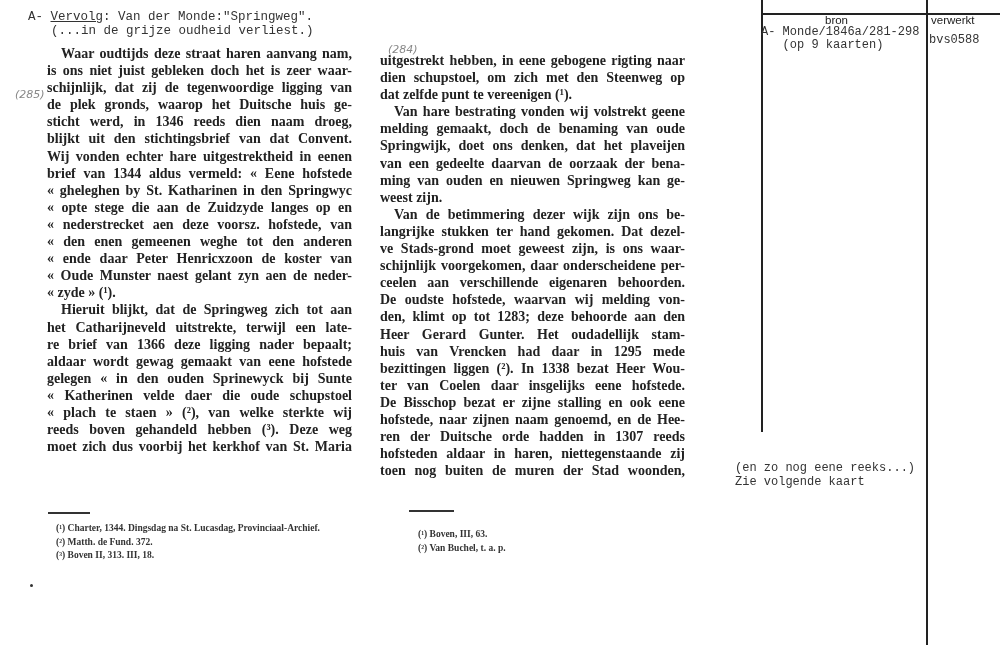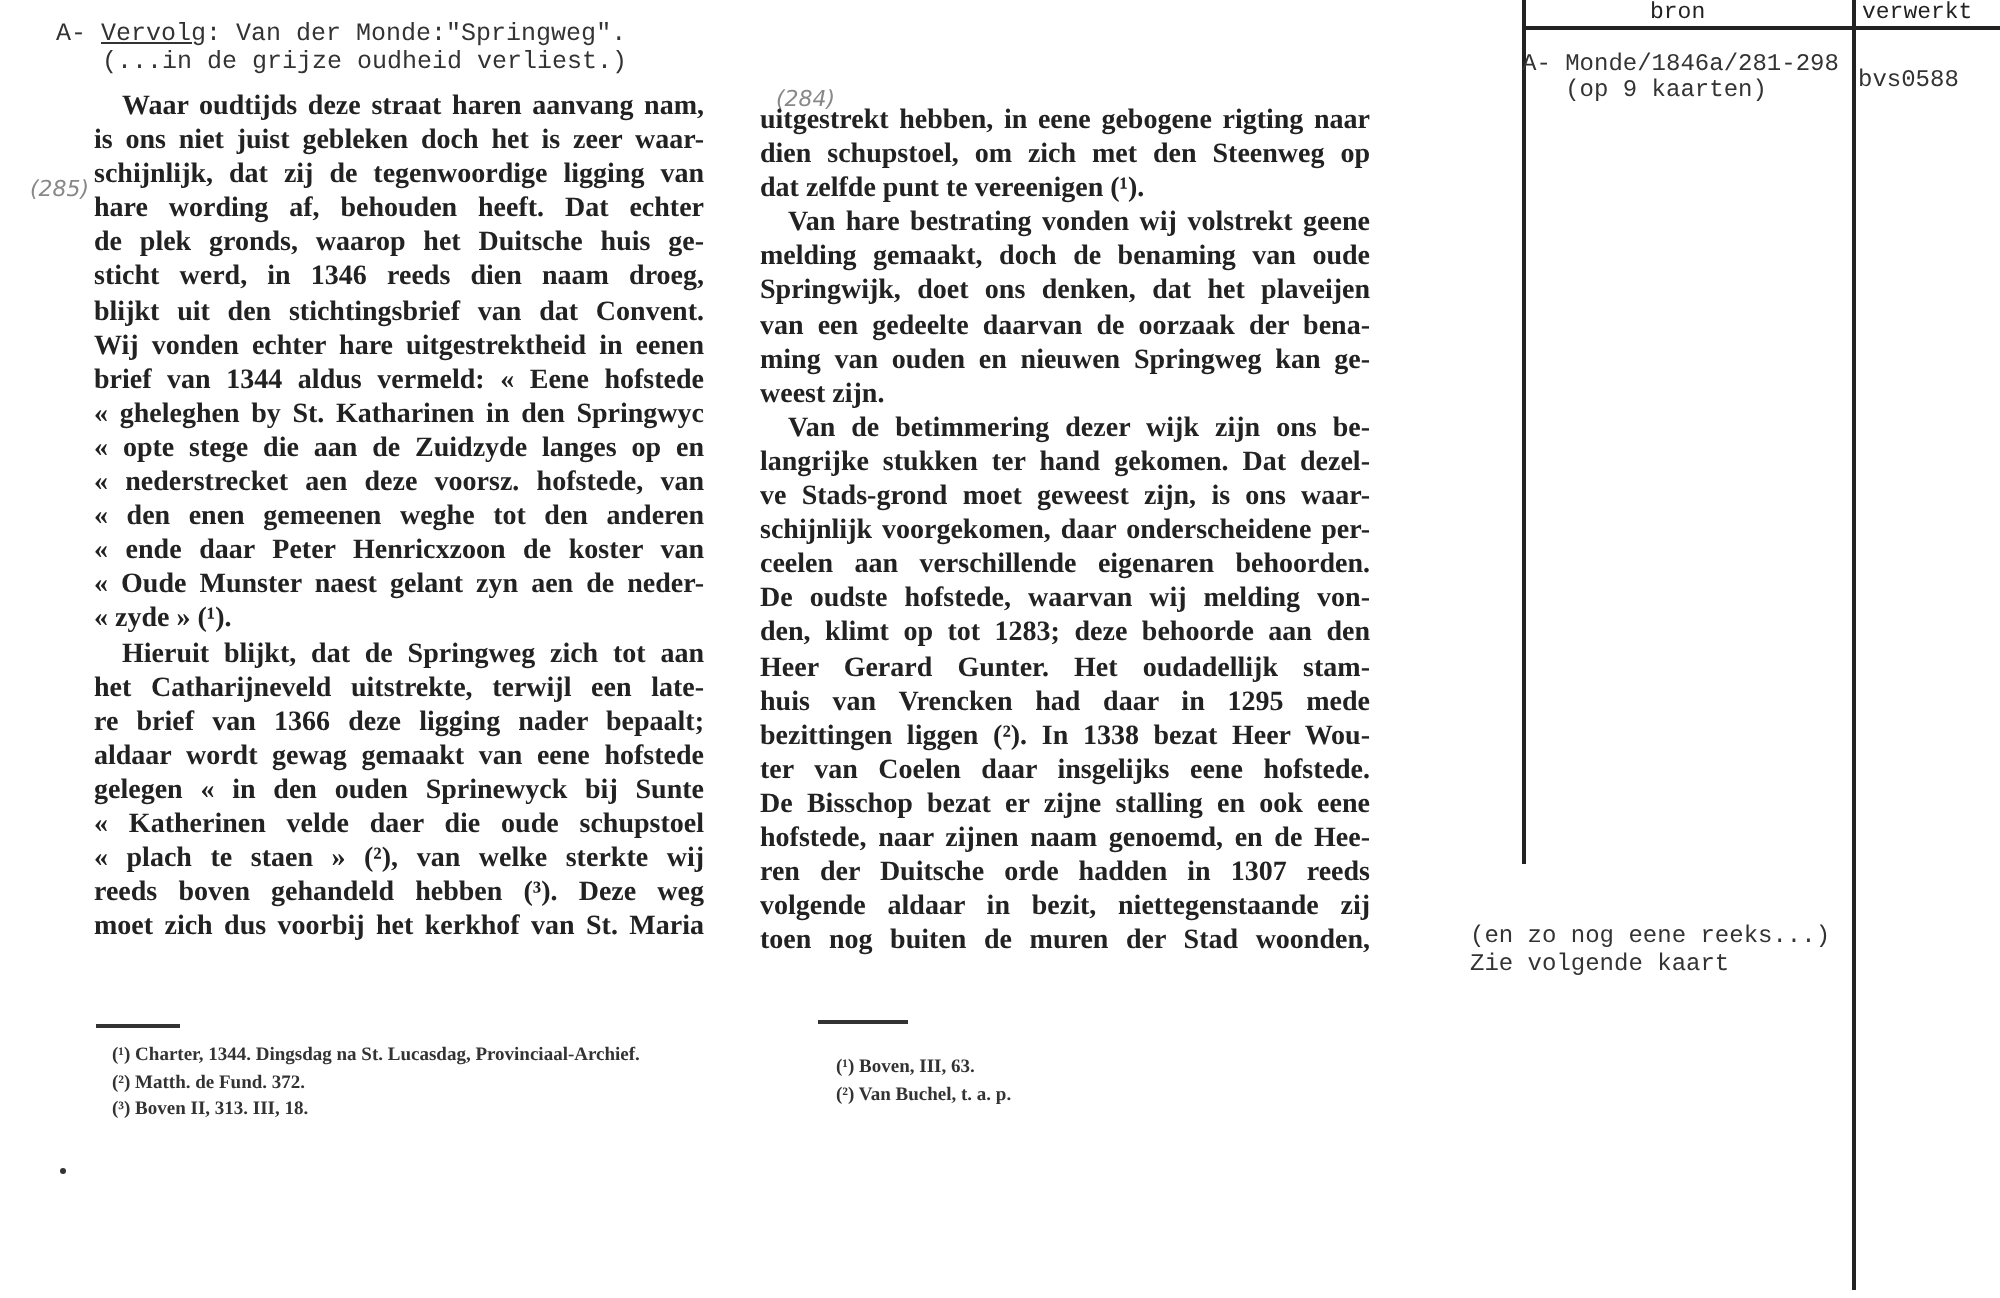--- a/index.html
+++ b/index.html
@@ -2,21 +2,21 @@
 <html><head>
   <meta charset="utf-8">
   <style>
     html, body { margin: 0; padding: 0; }
     body {
       width: 1000px; height: 649px; background: #ffffff; position: relative;
       overflow: hidden; color: #1a1a1a;
     }
     .mono { font-family: "Liberation Mono", "DejaVu Sans Mono", monospace; }
     .serif { font-family: "Liberation Serif", "DejaVu Serif", serif; }
-    .sans { font-family: Liberation Mono, monospace; }
+    .sans { font-family: Liberation Sans, sans-serif; margin-top: 14px; }
 
     
     #card-header { position: absolute; left: 28px; top: 10px; font-size: 12.5px; line-height: 14px; color: #333; }
     #card-header .u { text-decoration: underline; }
     #card-header .line2 { padding-left: 23px; }
 
     
     .margin-note { position: absolute; font-family: "DejaVu Sans", sans-serif; font-size: 11px; color: #888; font-style: italic; }
     #note-285 { left: 15px; top: 46px; margin-top: 42px; }
     #note-284 { left: 388px; top: 43px; }
@@ -61,21 +61,20 @@
   <div class="line2">(...in de grijze oudheid verliest.)</div>
 </div>
 
 <div id="note-285" class="margin-note">(285)</div>
 <div id="note-284" class="margin-note">(284)</div>
 
 <div id="col-left" class="col serif">
     <span class="line" style="padding-left: 14px;">Waar oudtijds deze straat haren aanvang nam,</span>
     <span class="line">is ons niet juist gebleken doch het is zeer waar-</span>
     <span class="line">schijnlijk, dat zij de tegenwoordige ligging van</span>
-    <span class="line">hare wording af, behouden heeft. Dat echter</span>
     <span class="line">de plek gronds, waarop het Duitsche huis ge-</span>
     <span class="line">sticht werd, in 1346 reeds dien naam droeg,</span>
     <span class="line">blijkt uit den stichtingsbrief van dat Convent.</span>
     <span class="line">Wij vonden echter hare uitgestrektheid in eenen</span>
     <span class="line">brief van 1344 aldus vermeld: « Eene hofstede</span>
     <span class="line">« gheleghen by St. Katharinen in den Springwyc</span>
     <span class="line">« opte stege die aan de Zuidzyde langes op en</span>
     <span class="line">« nederstrecket aen deze voorsz. hofstede, van</span>
     <span class="line">« den enen gemeenen weghe tot den anderen</span>
     <span class="line">« ende daar Peter Henricxzoon de koster van</span>
@@ -116,21 +115,21 @@
     <span class="line">ceelen aan verschillende eigenaren behoorden.</span>
     <span class="line">De oudste hofstede, waarvan wij melding von-</span>
     <span class="line">den, klimt op tot 1283; deze behoorde aan den</span>
     <span class="line">Heer Gerard Gunter. Het oudadellijk stam-</span>
     <span class="line">huis van Vrencken had daar in 1295 mede</span>
     <span class="line">bezittingen liggen (²). In 1338 bezat Heer Wou-</span>
     <span class="line">ter van Coelen daar insgelijks eene hofstede.</span>
     <span class="line">De Bisschop bezat er zijne stalling en ook eene</span>
     <span class="line">hofstede, naar zijnen naam genoemd, en de Hee-</span>
     <span class="line">ren der Duitsche orde hadden in 1307 reeds</span>
-    <span class="line">volgende aldaar in bezit, niettegenstaande zij</span>
+    <span class="line">hofsteden aldaar in haren, niettegenstaande zij</span>
     <span class="line">toen nog buiten de muren der Stad woonden,</span>
   </div>
 <div id="footrule-right" class="footrule"></div>
 <div id="footnotes-right" class="footnotes serif">
   <div>(¹) Boven, III, 63.</div>
   <div>(²) Van Buchel, t. a. p.</div>
 </div>
 
 <div id="vline-bron-left" class="vline"></div>
 <div id="vline-divider" class="vline"></div>

